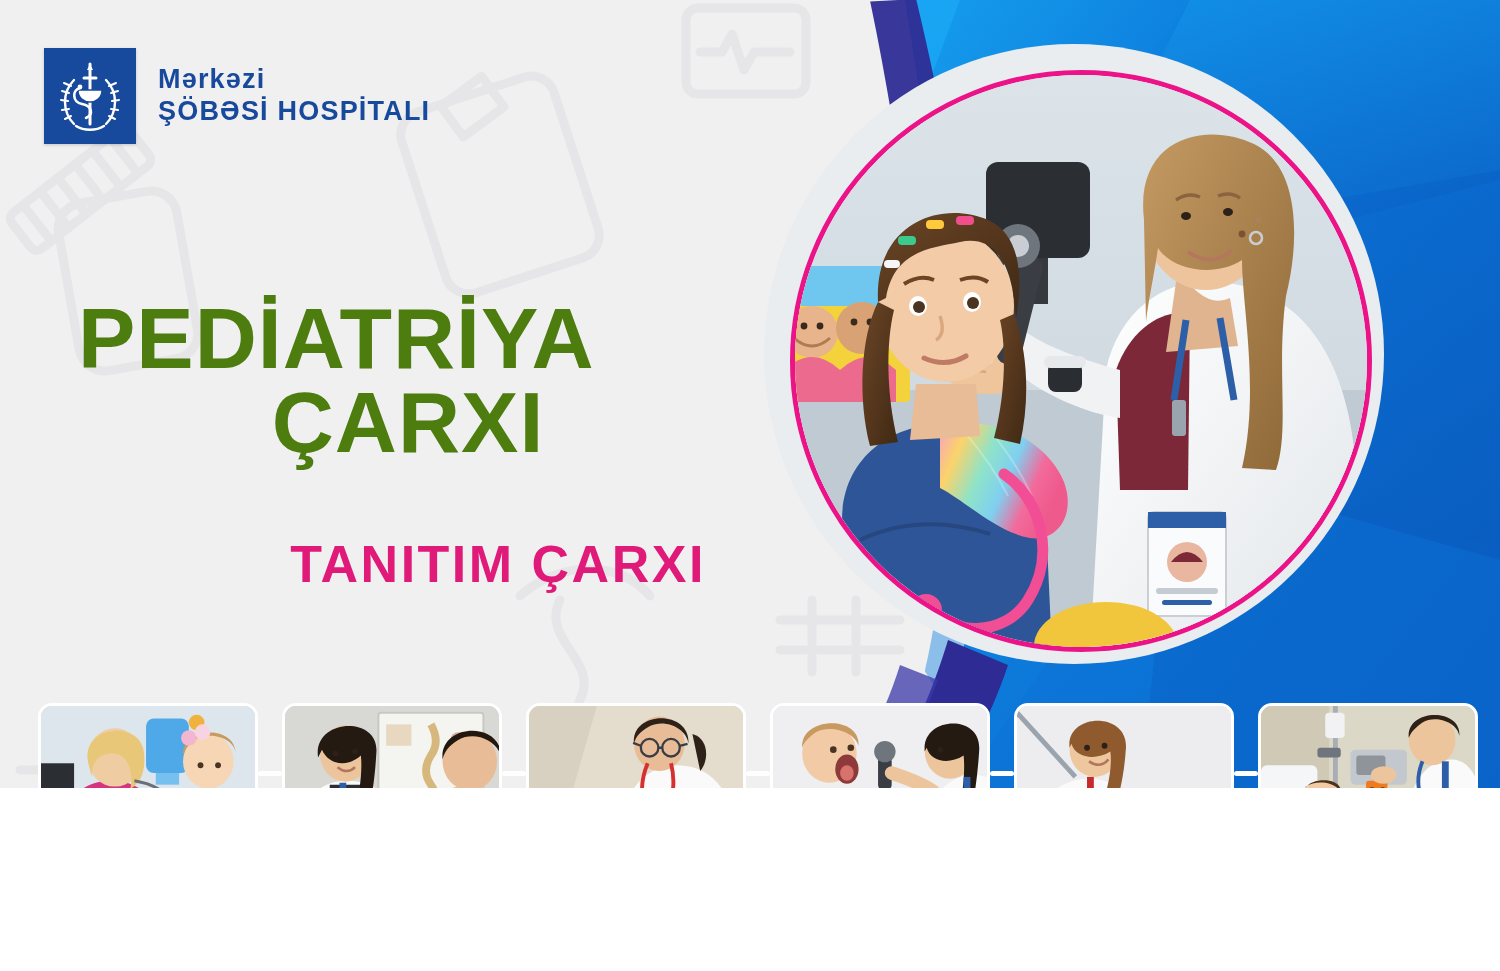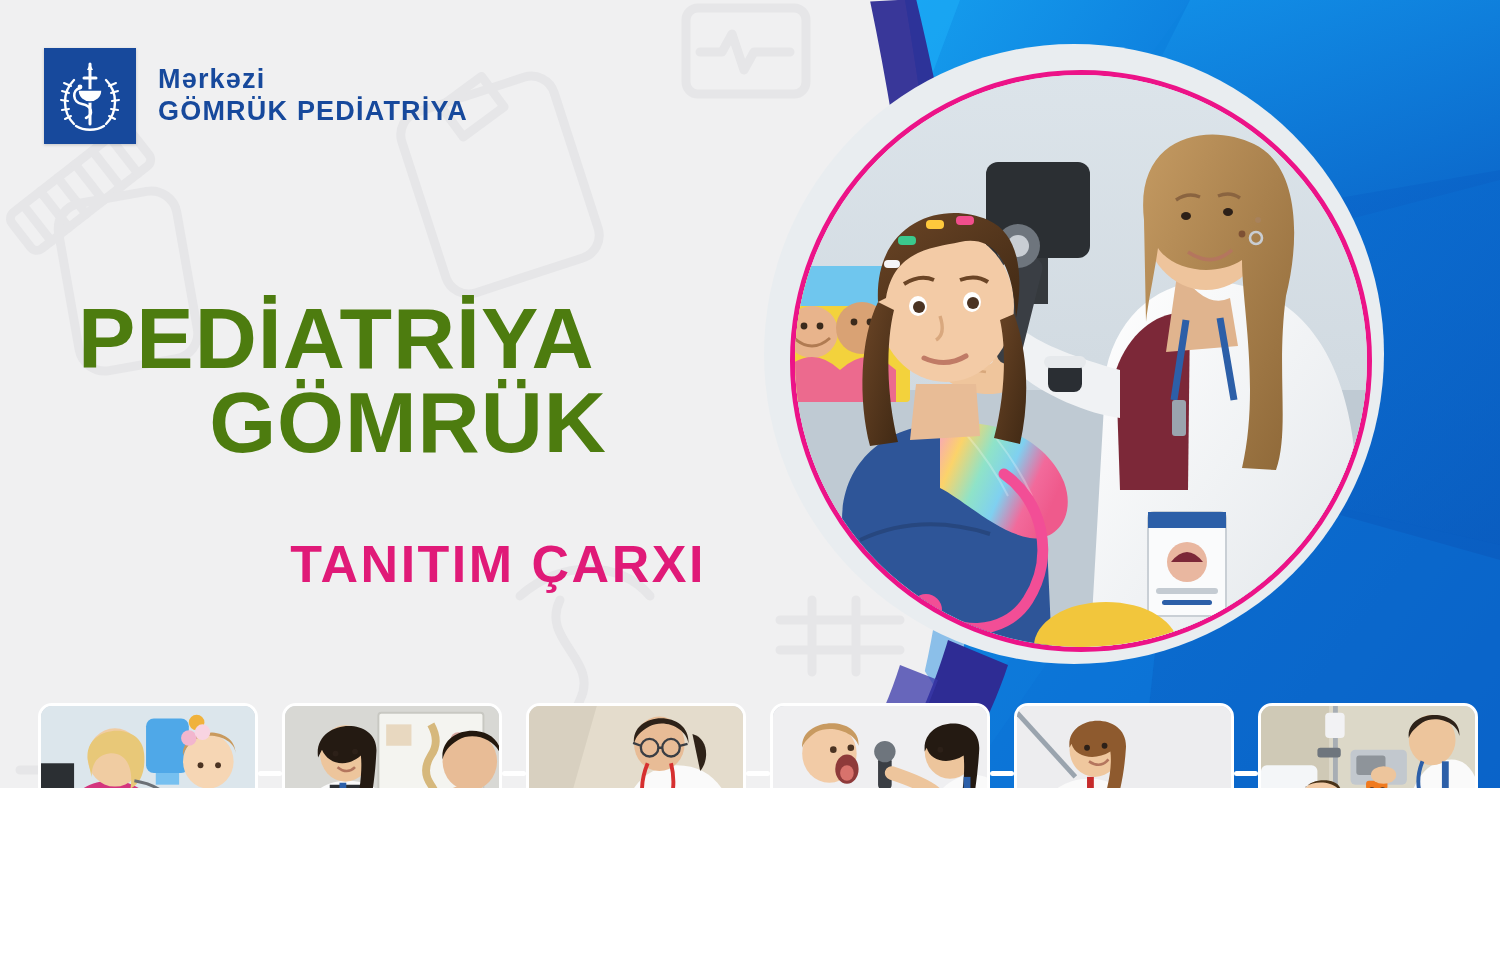--- a/index.html
+++ b/index.html
@@ -225,27 +225,27 @@
 
           <path d="M52 22 C64 34 64 54 52 66" stroke-width="2.4"></path>
           <path d="M55 28 L62 25 M57 35 L64 33 M58 43 L65 42 M57 51 L64 52 M55 58 L61 61"></path>
 
           <path d="M22 68 C30 73 42 73 50 68" stroke-width="2.4"></path>
         </g>
       </svg>
     </div>
     <div class="logo-text">
       <span class="l1">Mərkəzi</span>
-      <span class="l2">GÖMRÜK PEDİATRİYA</span>
+      <span class="l2">ŞÖBƏSİ HOSPİTALI</span>
     </div>
   </div>
 
   <div class="headline">
     <span class="hl1">PEDİATRİYA</span>
-    <span class="hl2">GÖMRÜK</span>
+    <span class="hl2">ÇARXI</span>
   </div>
   <div class="subhead">TANITIM ÇARXI</div>
 
   <div class="hero-backdrop"></div>
   <div class="hero-ring">
     <div class="hero-photo">
       <svg viewBox="0 0 582 582" preserveAspectRatio="xMidYMid slice">
         <defs>
           <linearGradient id="hroom" x1="0" y1="0" x2="0" y2="1">
             <stop offset="0" stop-color="#DCE4EA"></stop>

